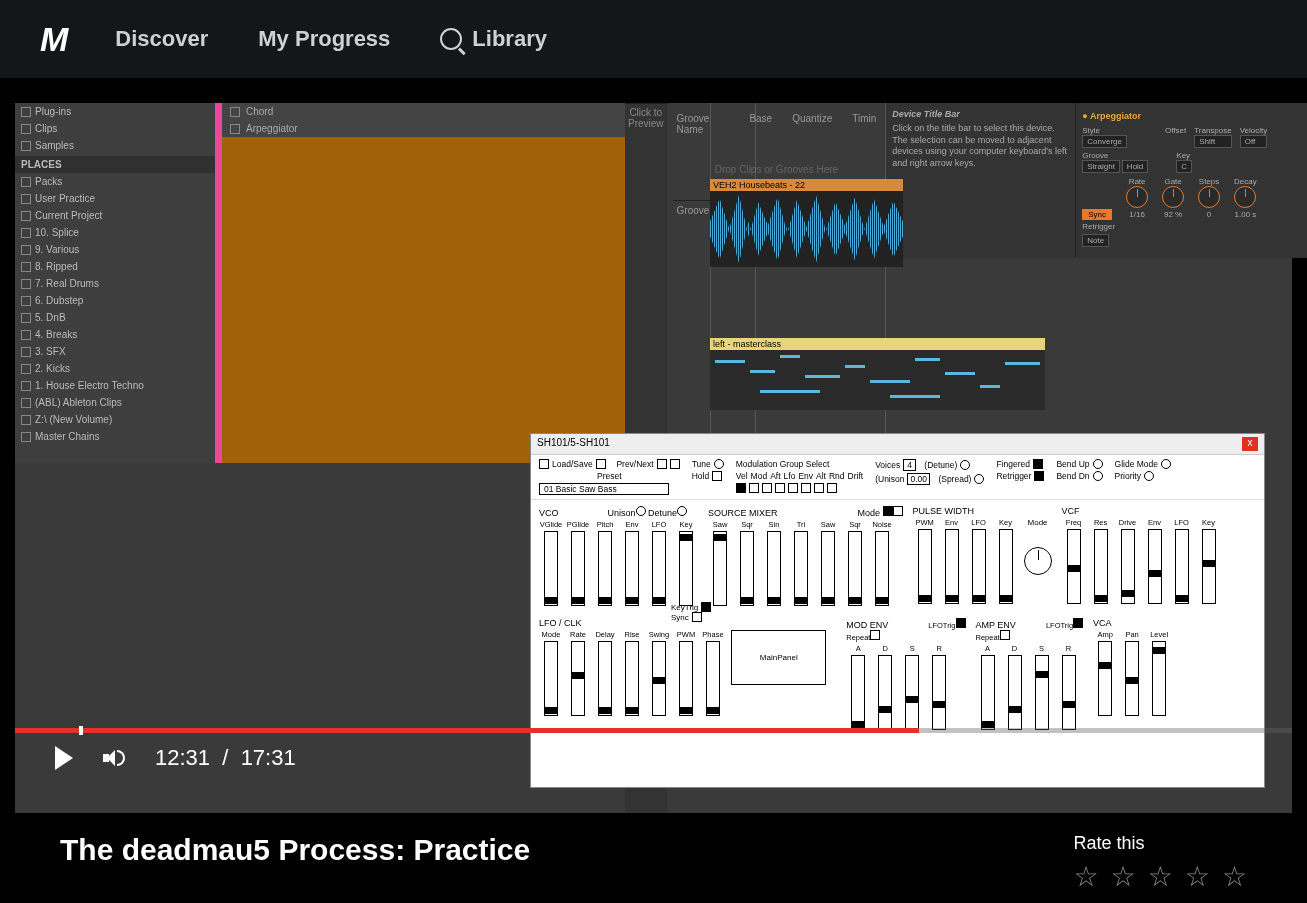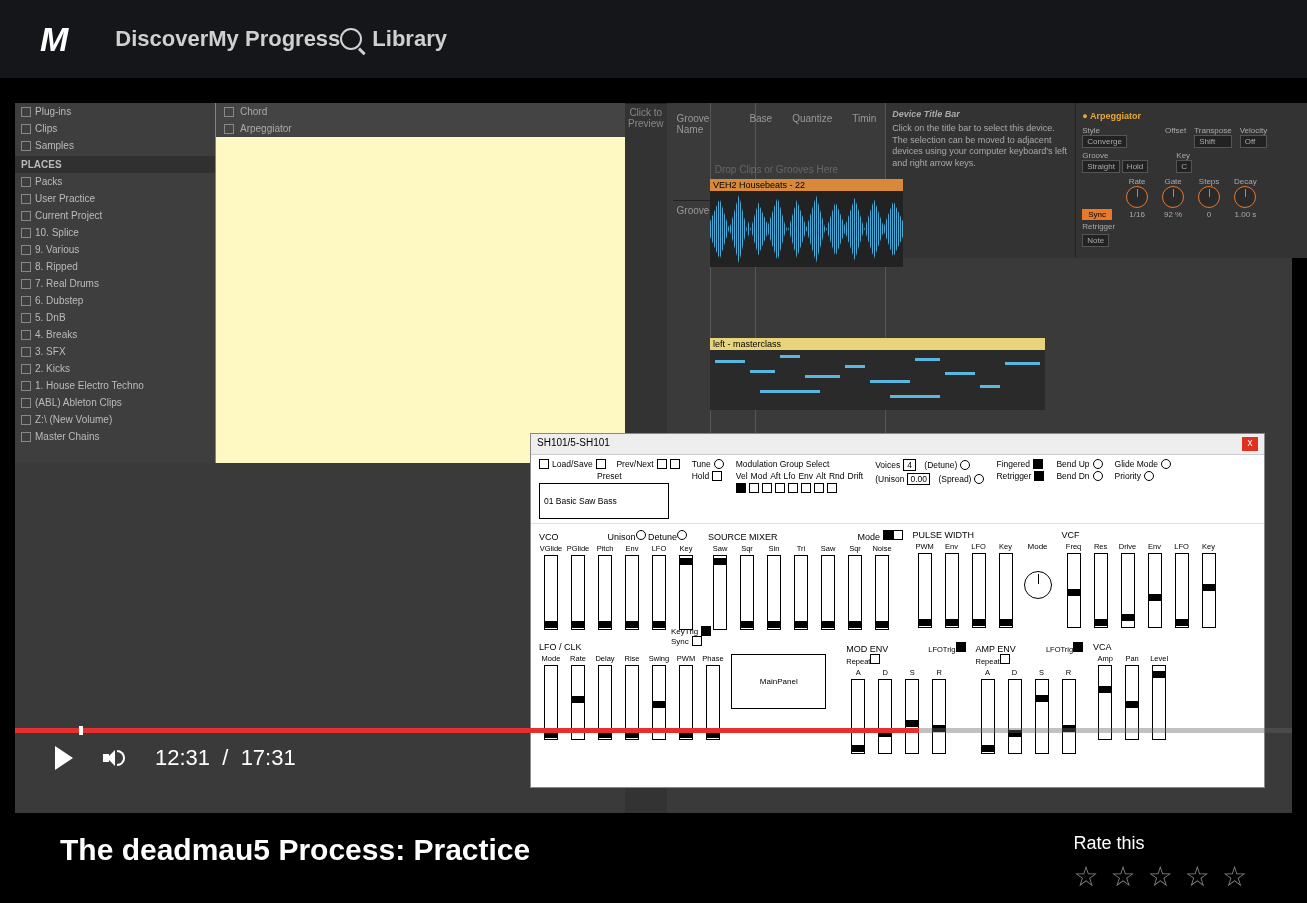--- a/index.html
+++ b/index.html
@@ -1,31 +1,31 @@
 <!DOCTYPE html>
 <html><head>
 <meta charset="utf-8">
 <style>
 *{margin:0;padding:0;box-sizing:border-box;font-family:-apple-system,BlinkMacSystemFont,"Segoe UI",Arial,sans-serif}
 body{background:#000;color:#fff;width:1307px;height:903px;overflow:hidden}
 .header{height:78px;background:#14161a;display:flex;align-items:center;padding:0 40px;gap:50px}
 .logo{font-size:34px;font-weight:900;letter-spacing:-3px;color:#fff;font-style:italic}
-.nav{display:flex;align-items:center}
+.nav{display:flex;gap:50px;align-items:center}
 .nav-item{font-size:22px;font-weight:700;color:#d0d0d0;cursor:pointer}
 .nav-search{display:flex;align-items:center;gap:10px}
 .search-icon{width:22px;height:22px;border:2.5px solid #d0d0d0;border-radius:50%;position:relative}
 .search-icon::after{content:'';position:absolute;width:8px;height:2.5px;background:#d0d0d0;bottom:-4px;right:-6px;transform:rotate(45deg)}
 .video-wrap{position:relative;width:1277px;height:710px;margin:25px auto 0;background:#2a2a2a}
 .daw{position:absolute;inset:0;background:#3a3a3a;display:flex;flex-direction:row}
 .daw-top{display:flex;height:360px}
 .sidebar{width:200px;background:#3e3e3e;font-size:10px;color:#bbb;overflow:hidden}
 .sb-item{padding:3px 6px;display:flex;align-items:center;gap:4px;white-space:nowrap}
 .sb-hdr{background:#303030;font-weight:700;padding:3px 6px;margin-top:2px}
 .sb-ico{width:10px;height:10px;border:1px solid #888;display:inline-block}
-.browser-col{width:410px;background:#fef9c3;border-left:1px solid #ec4899;font-size:10px;color:#aaa}
+.browser-col{width:410px;background:#a16207;border-left:7px solid #ec4899;font-size:10px;color:#aaa}
 .br-row{padding:3px 8px;display:flex;gap:6px;align-items:center;background:#444}
 .timeline{flex:1;background:#3a3a3a;position:relative}
 .dash{position:absolute;left:0;right:0;border-top:1px dashed #b8732a}
 .clip{position:absolute;height:90px;top:76px;left:85px;width:193px}
 .clip-hdr{background:#d88a3a;color:#000;font-size:9px;padding:1px 3px}
 .wave{height:76px;background:#222;position:relative;overflow:hidden}
 .wave::before{content:'';position:absolute;inset:0;background:repeating-linear-gradient(90deg,#4aa8d4 0 1px,transparent 1px 2px);clip-path:polygon(0 40%,5% 10%,10% 50%,15% 5%,20% 60%,25% 15%,30% 45%,35% 8%,40% 55%,45% 12%,50% 48%,55% 6%,60% 52%,65% 14%,70% 46%,75% 9%,80% 50%,85% 11%,90% 47%,95% 13%,100% 40%,100% 60%,95% 87%,90% 53%,85% 89%,80% 50%,75% 91%,70% 54%,65% 86%,60% 48%,55% 94%,50% 52%,45% 88%,40% 45%,35% 92%,30% 55%,25% 85%,20% 40%,15% 95%,10% 50%,5% 90%,0 60%)}
 .midi-clip{position:absolute;top:235px;left:85px;width:335px;height:75px}
 .midi-hdr{background:#e8d47a;color:#000;font-size:9px;padding:1px 3px}
 .midi-body{height:60px;background:#2a2a2a;position:relative}
@@ -310,21 +310,21 @@
       <span>SH101/5-SH101</span>
       <span class="synth-x">x</span>
     </div>
     <div class="synth-top">
       <div class="st-group">
         <div class="st-row"><span class="st-box"></span><span>Load/Save</span><span class="st-box"></span>&nbsp;&nbsp;<span>Prev/Next</span><span class="st-box"></span><span class="st-box"></span></div>
         <div class="st-row" style="justify-content:center">
             <span>Preset</span>
           </div>
         <div class="st-row">
-            <span style="border:1px solid #000;padding:12px 4px;width:130px">01 Basic Saw Bass</span>
+            <span style="border:1px solid #000;padding:0 4px;width:130px">01 Basic Saw Bass</span>
           </div>
       </div>
       <div class="st-group">
         <div class="st-row">
             <span>Tune</span>
             <span class="st-knob"></span>
           </div>
         <div class="st-row">
             <span>Hold</span>
             <span class="st-box"></span>

